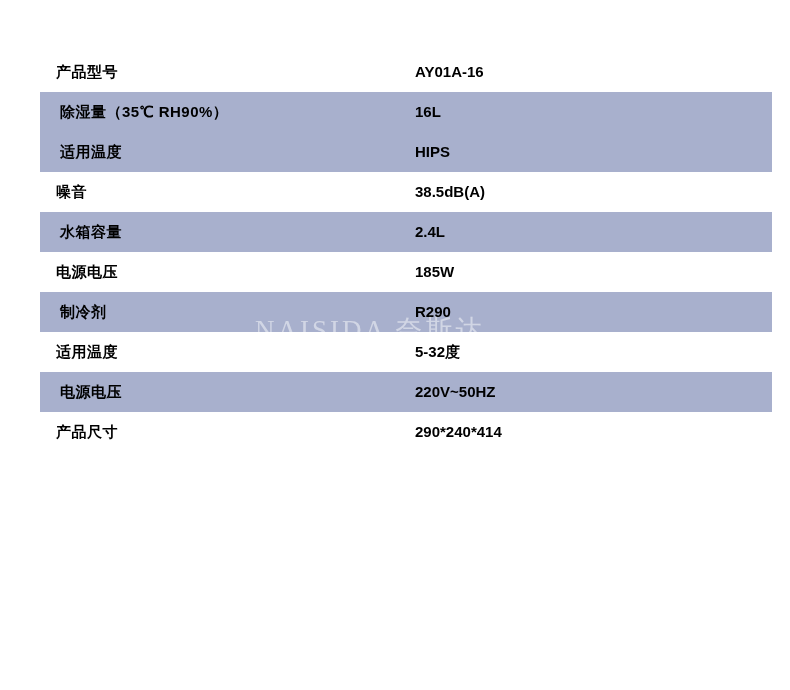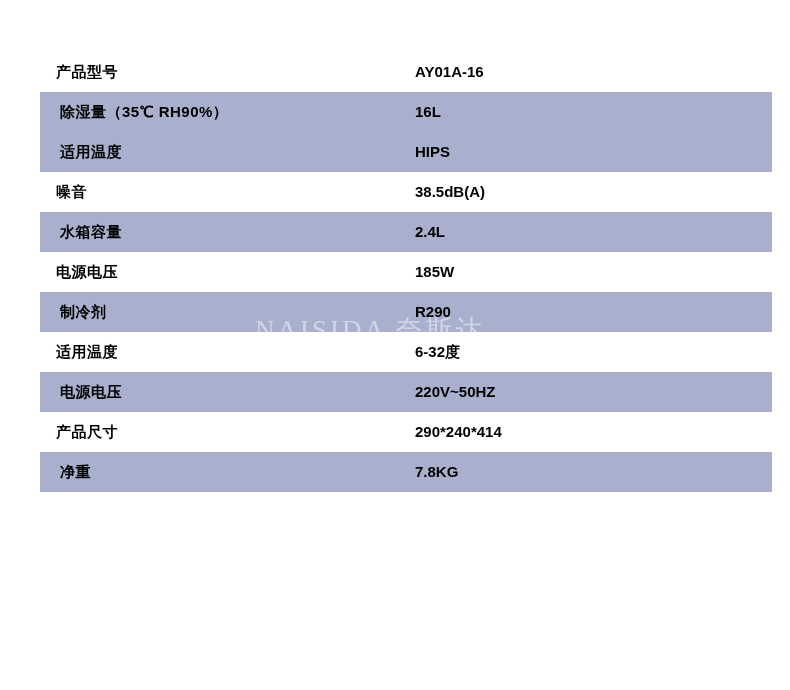--- a/index.html
+++ b/index.html
@@ -106,33 +106,29 @@
       <tr class="row-odd">
         <td class="label">电源电压</td>
         <td class="value">185W</td>
       </tr>
       <tr class="row-even">
         <td class="label">制冷剂</td>
         <td class="value">R290</td>
       </tr>
       <tr class="row-odd">
         <td class="label">适用温度</td>
-        <td class="value">6-32度</td>
+        <td class="value">5-32度</td>
       </tr>
       <tr class="row-even">
         <td class="label">电源电压</td>
         <td class="value">220V~50HZ</td>
       </tr>
       <tr class="row-odd">
         <td class="label">产品尺寸</td>
         <td class="value">290*240*414</td>
-      </tr>
-      <tr class="row-even">
-        <td class="label">净重</td>
-        <td class="value">7.8KG</td>
       </tr>
     </tbody>
   </table>
 
   <div class="watermark">
     <div class="watermark-text">NAISIDA 奈斯达</div>
   </div>
 
 </div>
 

